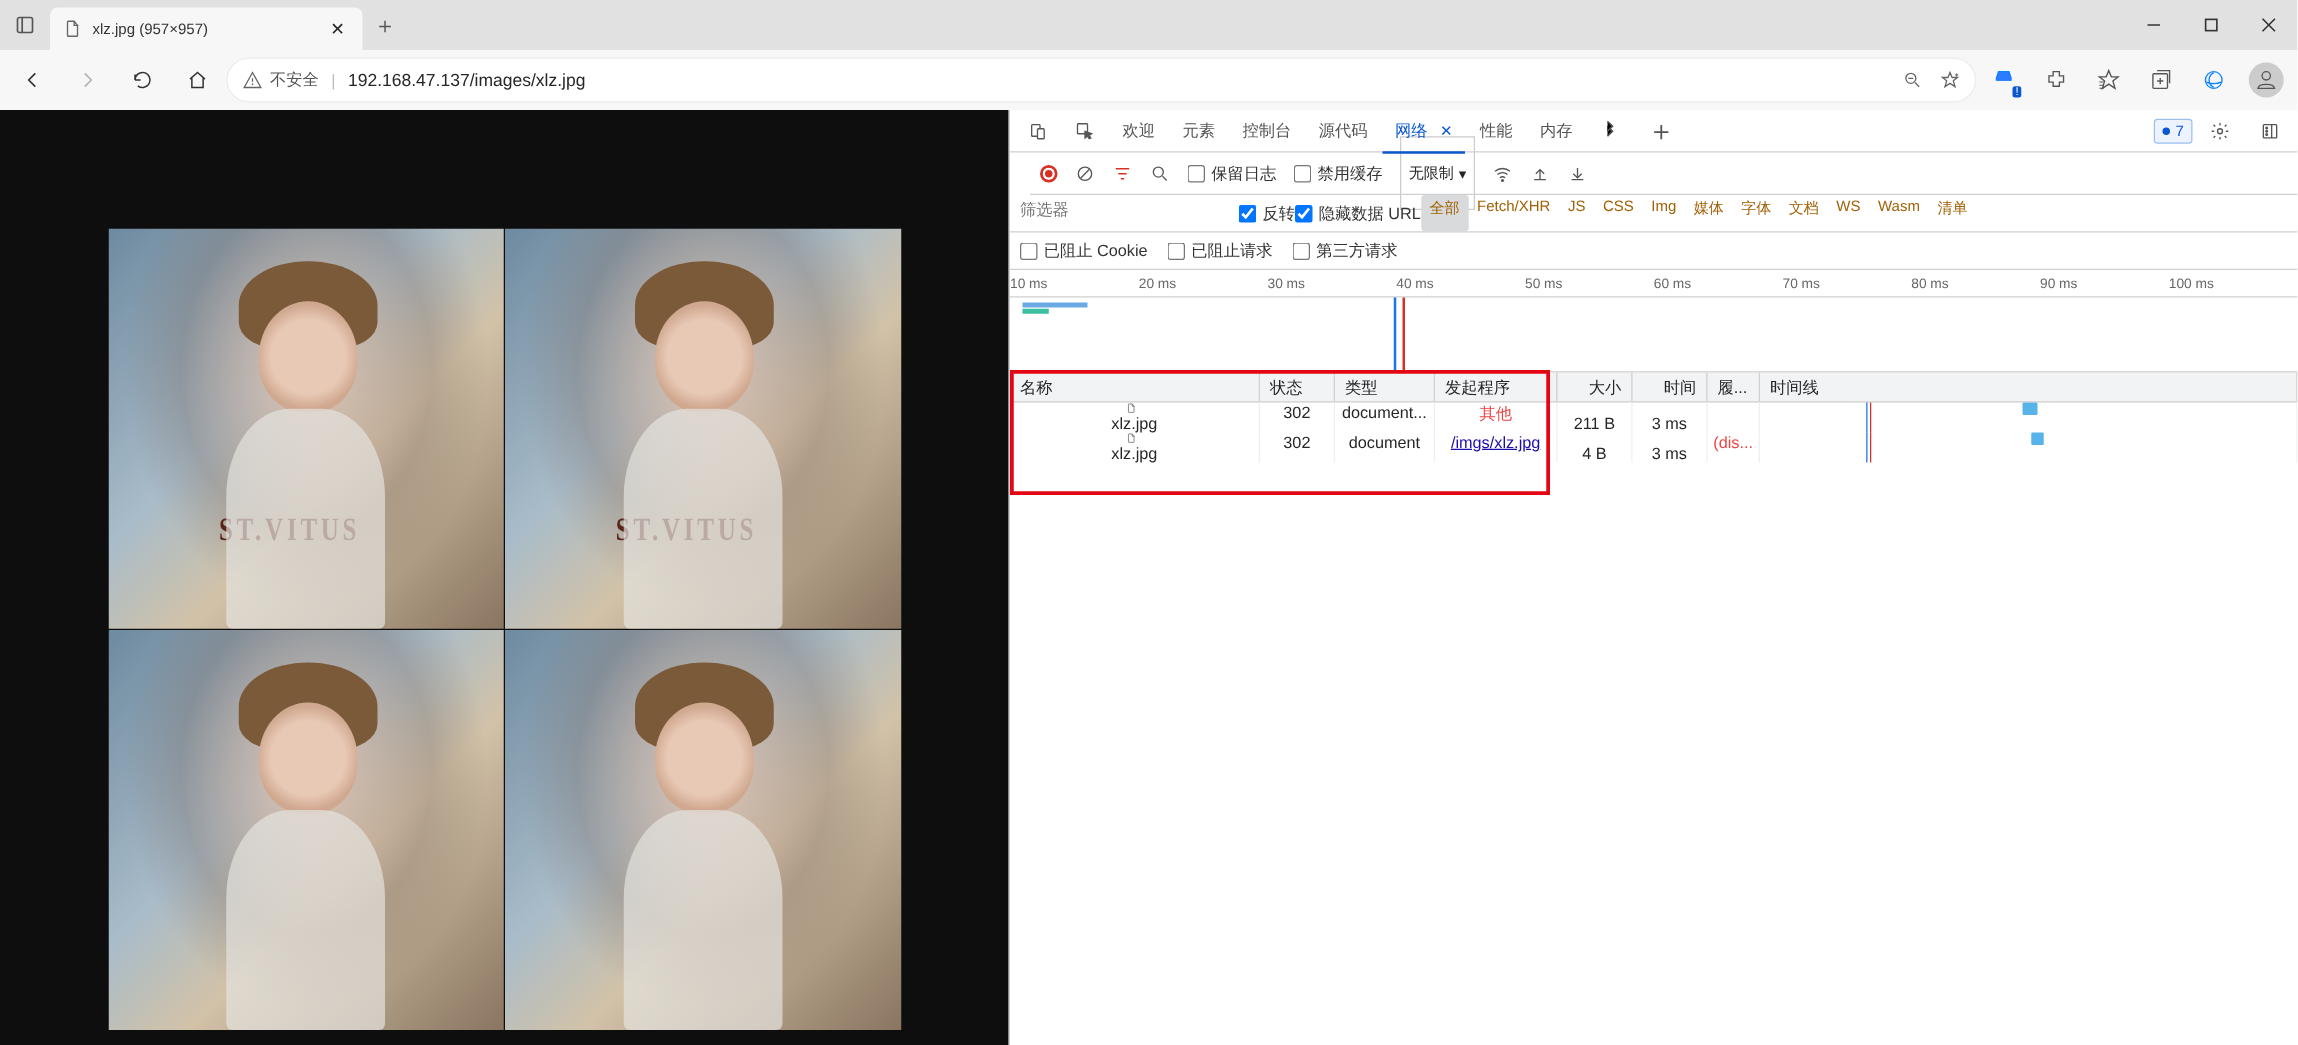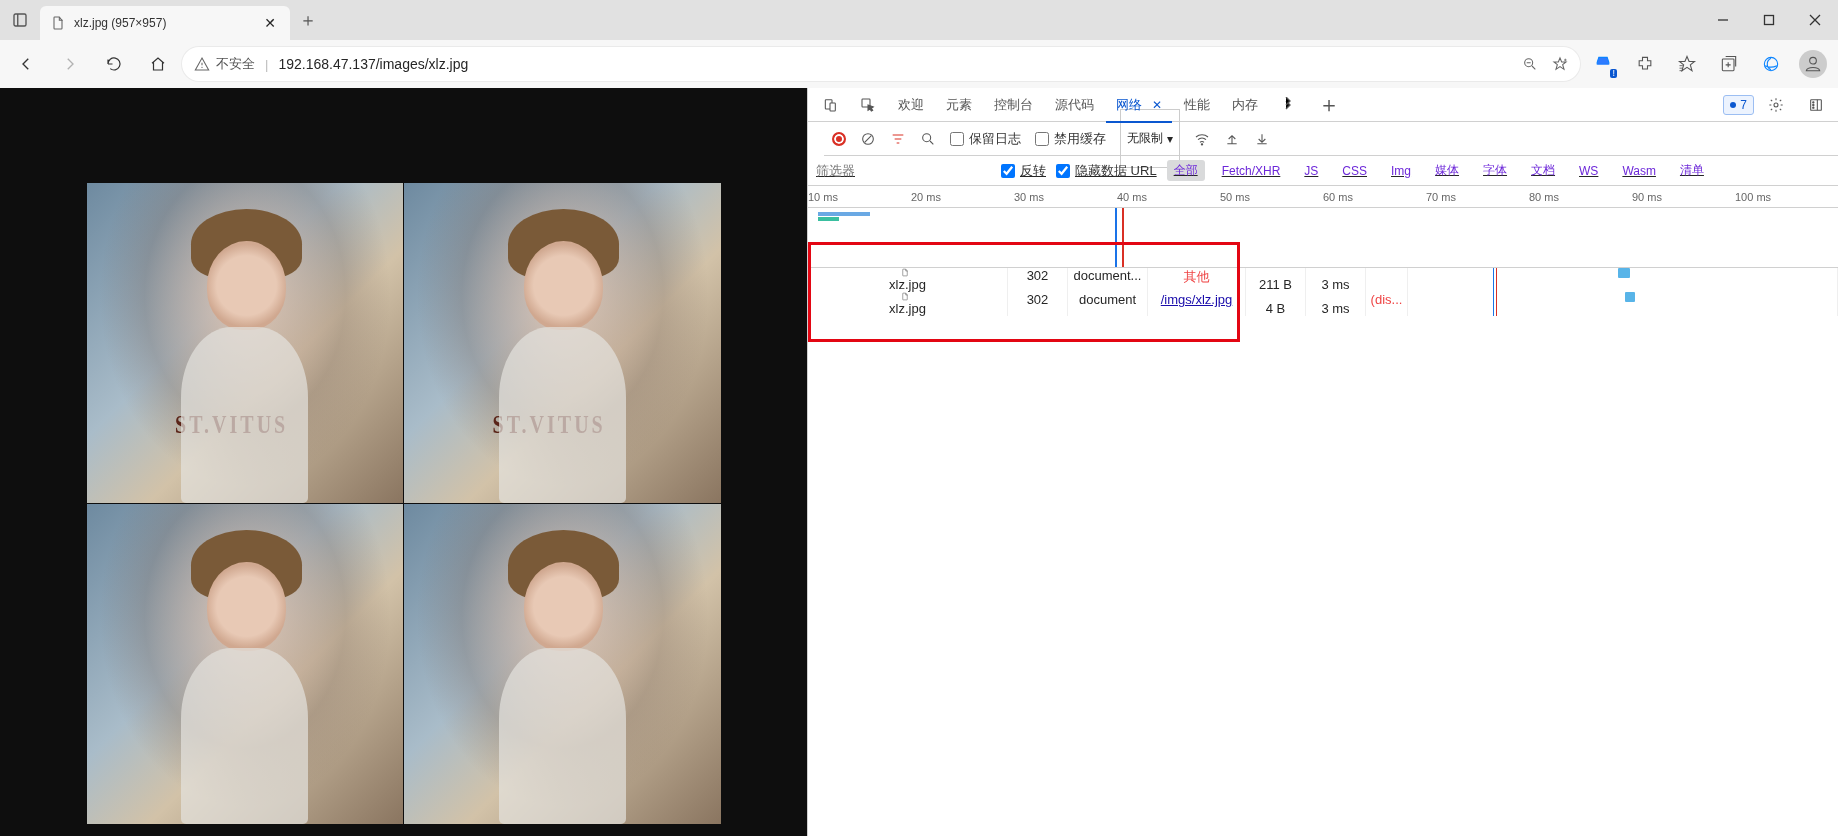--- a/index.html
+++ b/index.html
@@ -56,23 +56,23 @@
 .pill{border:1px solid #9cbef2;color:#0a57d0;background:#ecf3fe;border-radius:3px;padding:0 6px;height:20px;display:flex;align-items:center;gap:4px;font-size:12px;}
 .pill .dot{width:6px;height:6px;border-radius:50%;background:#0a57d0;}
 
 .dt-toolbar { height: 34px; display: flex; align-items: center; border-bottom: 1px solid #d0d0d0; padding: 0 8px; gap: 14px; margin-left: 16px; }
 .rec { width: 14px; height: 14px; border: 2px solid #d93025; border-radius: 50%; background: #d93025; box-shadow: inset 0 0 0 2px #fff; }
 .tb-svg { width: 16px; height: 16px; }
 .check { display: flex; align-items: center; gap: 5px; font-size: 13px; color: #333; }
 .check input { width: 14px; height: 14px; }
 .sel { border: 1px solid #ccc; padding: 20px 6px; font-size: 12px; display:flex; align-items:center; gap:4px;}
 
-.dt-filters { height: 30px; display: flex; align-items: center; border-bottom: 1px solid #d0d0d0; padding: 0 8px; gap: 10px; font-size: 13px; text-decoration: underline; }
+.dt-filters { height: 30px; display: flex; border-bottom: 1px solid #d0d0d0; padding: 0 8px; font-size: 13px; }
 .dt-filters .flt-input { width: 175px; height: 22px; border: none; font-size: 13px; color: #888; }
-.chip { padding: 2px 7px; border-radius: 3px; font-size: 12px; color: #6d28d9; }
+.chip { padding: 2px 7px; border-radius: 3px; font-size: 12px; color: #a16207; }
 .chip.active { background: #d9dadb; }
 .dt-filters2 { height: 30px; display: flex; align-items: center; border-bottom: 1px solid #d0d0d0; padding: 0 8px; gap: 16px; font-size: 13px; }
 
 .dt-waterfall-hdr { height: 22px; display: flex; align-items: center; font-size: 11px; color: #666; border-bottom: 1px solid #d0d0d0; position:relative;}
 .dt-waterfall-hdr span { flex: 1; }
 .dt-waterfall-track { height: 60px; border-bottom: 1px solid #d0d0d0; position: relative; }
 .overview-line{position:absolute;top:0;bottom:0;width:2px;}
 .bar-ov{position:absolute;height:4px;top:4px;}
 
 .dt-table-hdr { height: 24px; display: flex; align-items: center; border-bottom: 1px solid #d0d0d0; background: #f1f3f4; font-size: 13px; }
@@ -364,40 +364,64 @@
       <span class="chip">CSS</span>
       <span class="chip">Img</span>
       <span class="chip">媒体</span>
       <span class="chip">字体</span>
       <span class="chip">文档</span>
       <span class="chip">WS</span>
       <span class="chip">Wasm</span>
       <span class="chip">清单</span>
     </div>
 
+    <div class="dt-filters2">
+      <label class="check">
+          <input type="checkbox" style="">
+          <span>已阻止 Cookie</span>
+        </label>
+      <label class="check">
+          <input type="checkbox" style="">
+          <span>已阻止请求</span>
+        </label>
+      <label class="check">
+          <input type="checkbox" style="">
+          <span>第三方请求</span>
+        </label>
+    </div>
 
     <div class="dt-waterfall-hdr">
       <span>10 ms</span>
         <span>20 ms</span>
         <span>30 ms</span>
         <span>40 ms</span>
         <span>50 ms</span>
         <span>60 ms</span>
         <span>70 ms</span>
         <span>80 ms</span>
         <span>90 ms</span>
         <span>100 ms</span>
     </div>
     <div class="dt-waterfall-track">
       <div class="bar-ov" style="left:1%;width:5%;background:#6aa9e4"></div>
       <div class="bar-ov" style="left:1%;width:2%;top:9px;background:#3abfa0"></div>
       <div class="overview-line" style="left:29.8%;background:#1a73e8"></div>
       <div class="overview-line" style="left:30.5%;background:#d93025"></div>
     </div>
 
+    <div class="dt-table-hdr">
+      <div class="col-name">名称</div>
+      <div class="col-status">状态</div>
+      <div class="col-type">类型</div>
+      <div class="col-initiator">发起程序</div>
+      <div class="col-size">大小</div>
+      <div class="col-time">时间</div>
+      <div class="col-fulfil">履...</div>
+      <div class="col-wf">时间线</div>
+    </div>
 
     <div class="dt-rows">
       <div class="hl-box" style="left:0;top:-26px;width:432px;height:100px"></div>
 
       <div class="dt-row">
         <div class="col-name">
             <svg class="file-icn" viewBox="0 0 24 24" fill="none" stroke="#666" stroke-width="1.6">
               <path d="M14 3H7a1 1 0 0 0-1 1v16a1 1 0 0 0 1 1h10a1 1 0 0 0 1-1V8z"></path>
               <path d="M14 3v5h5"></path>
             </svg>

